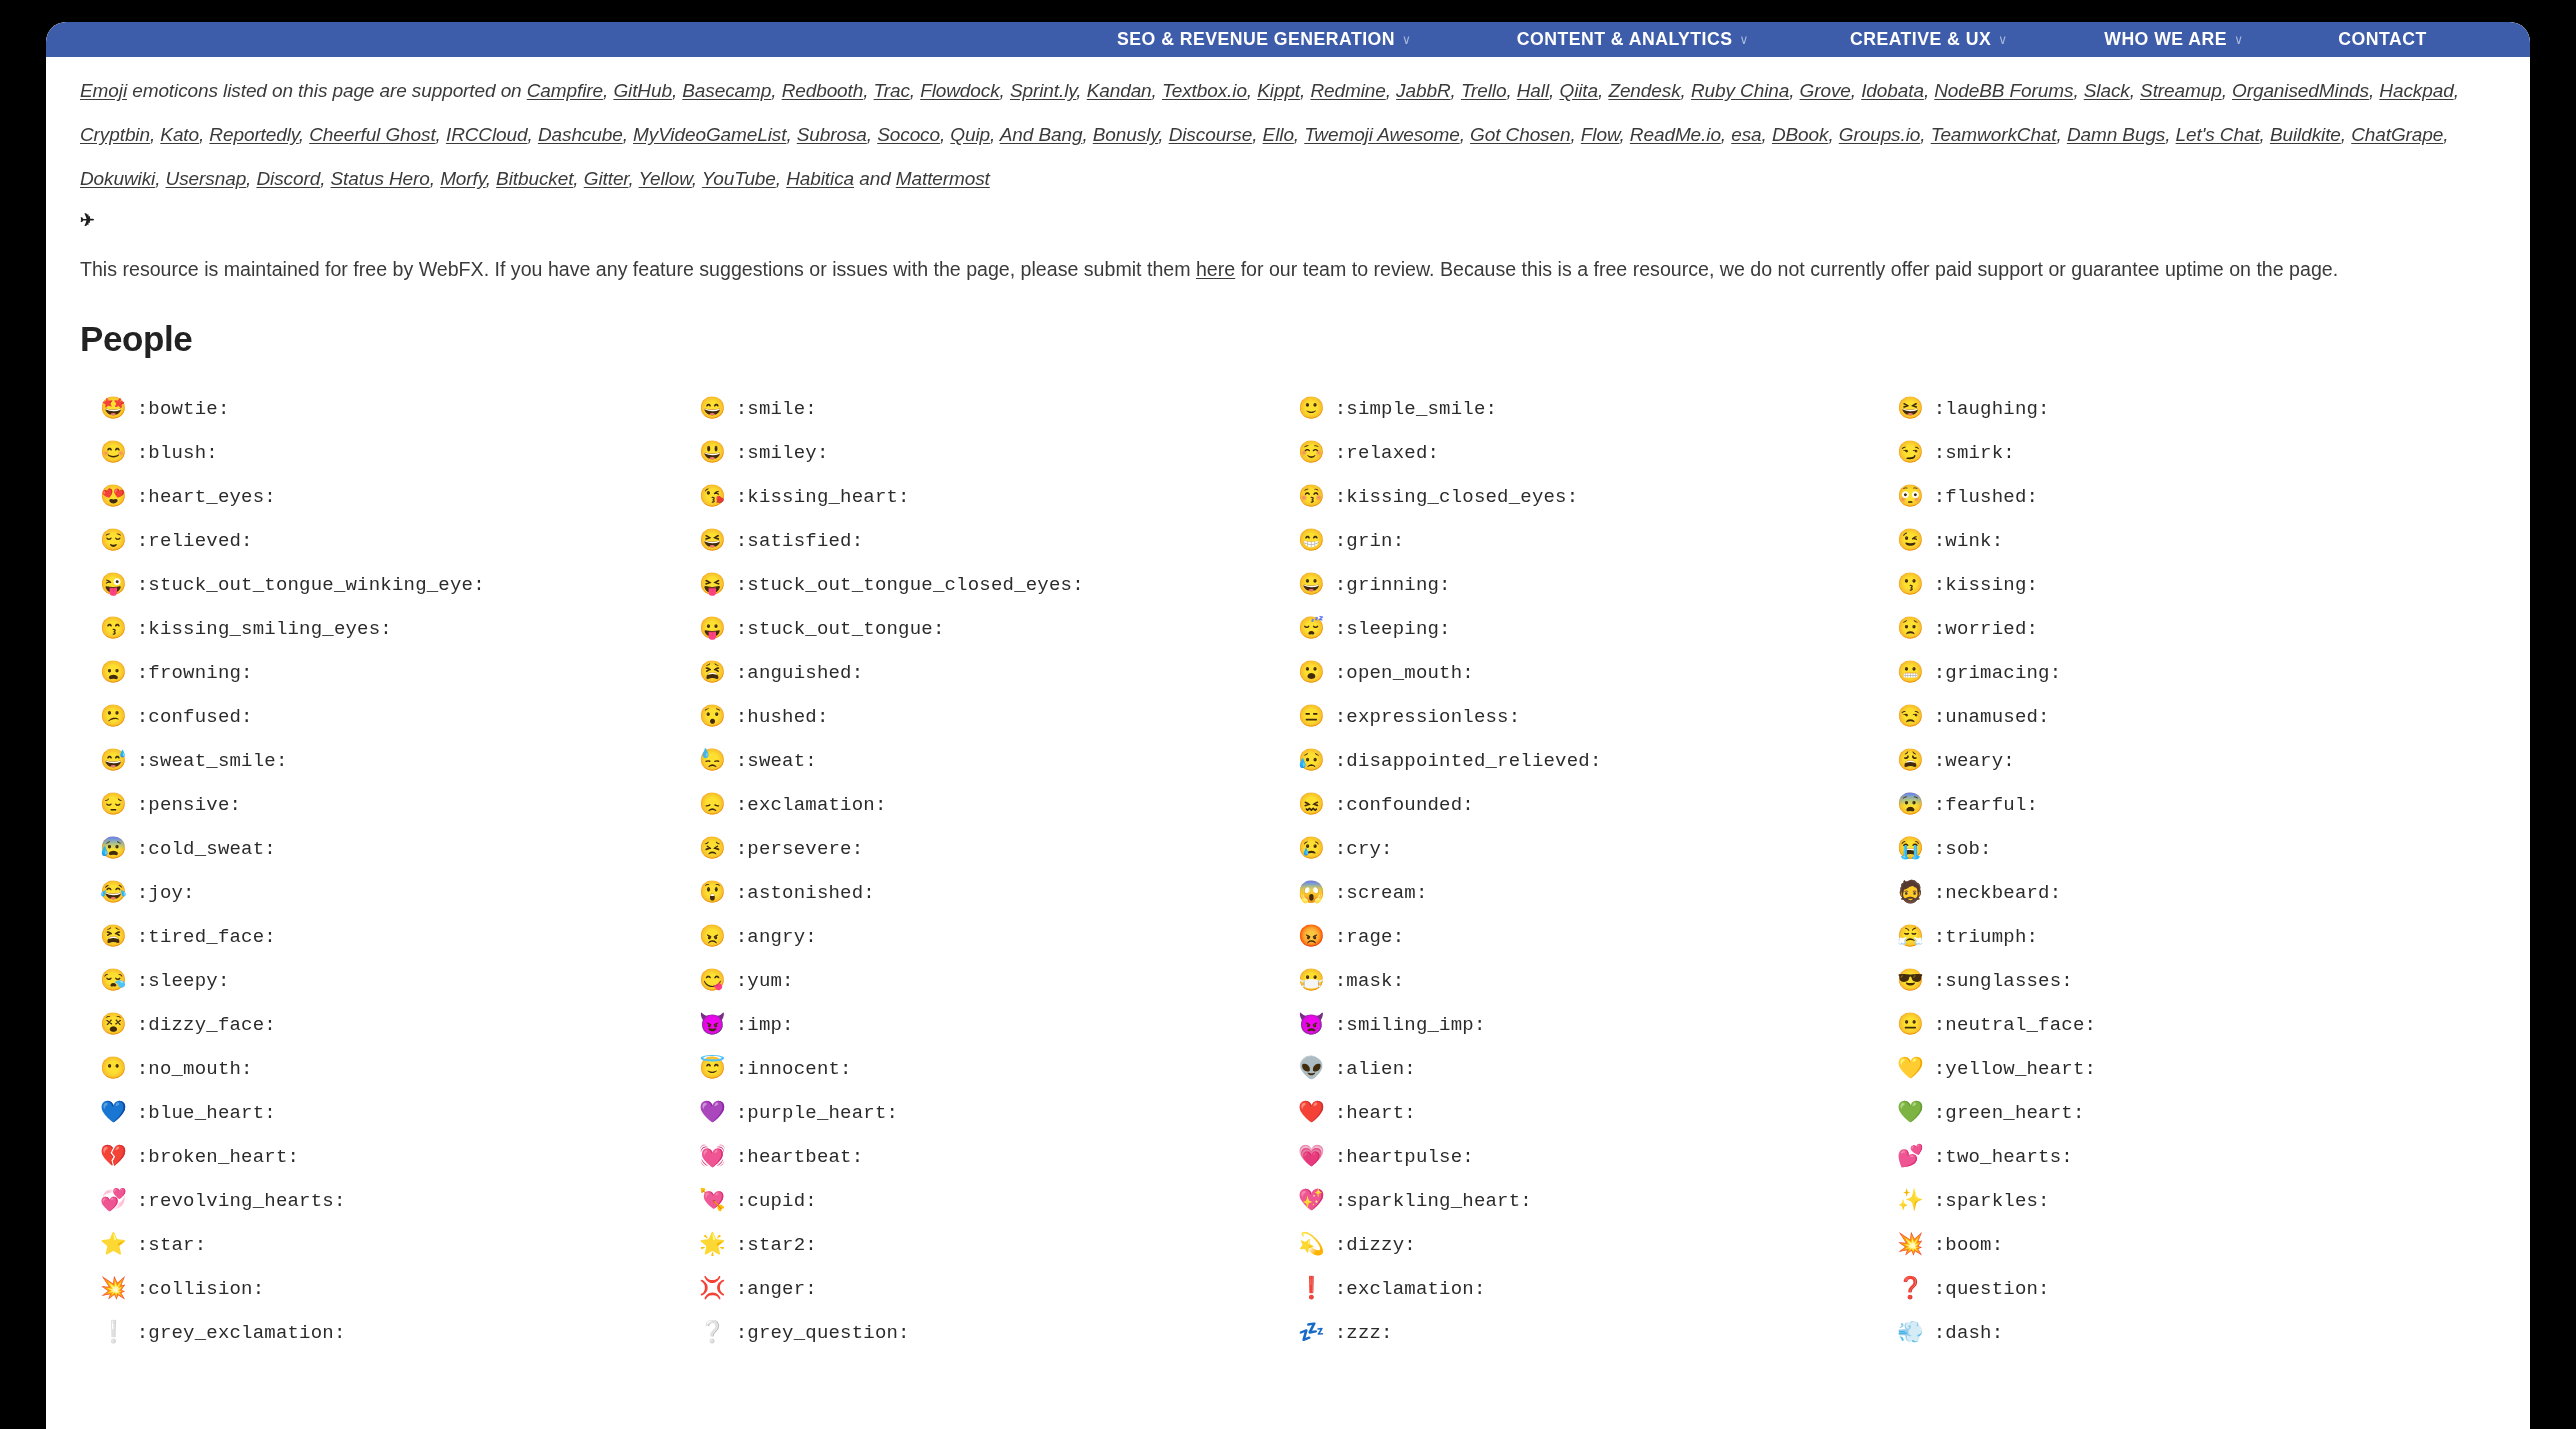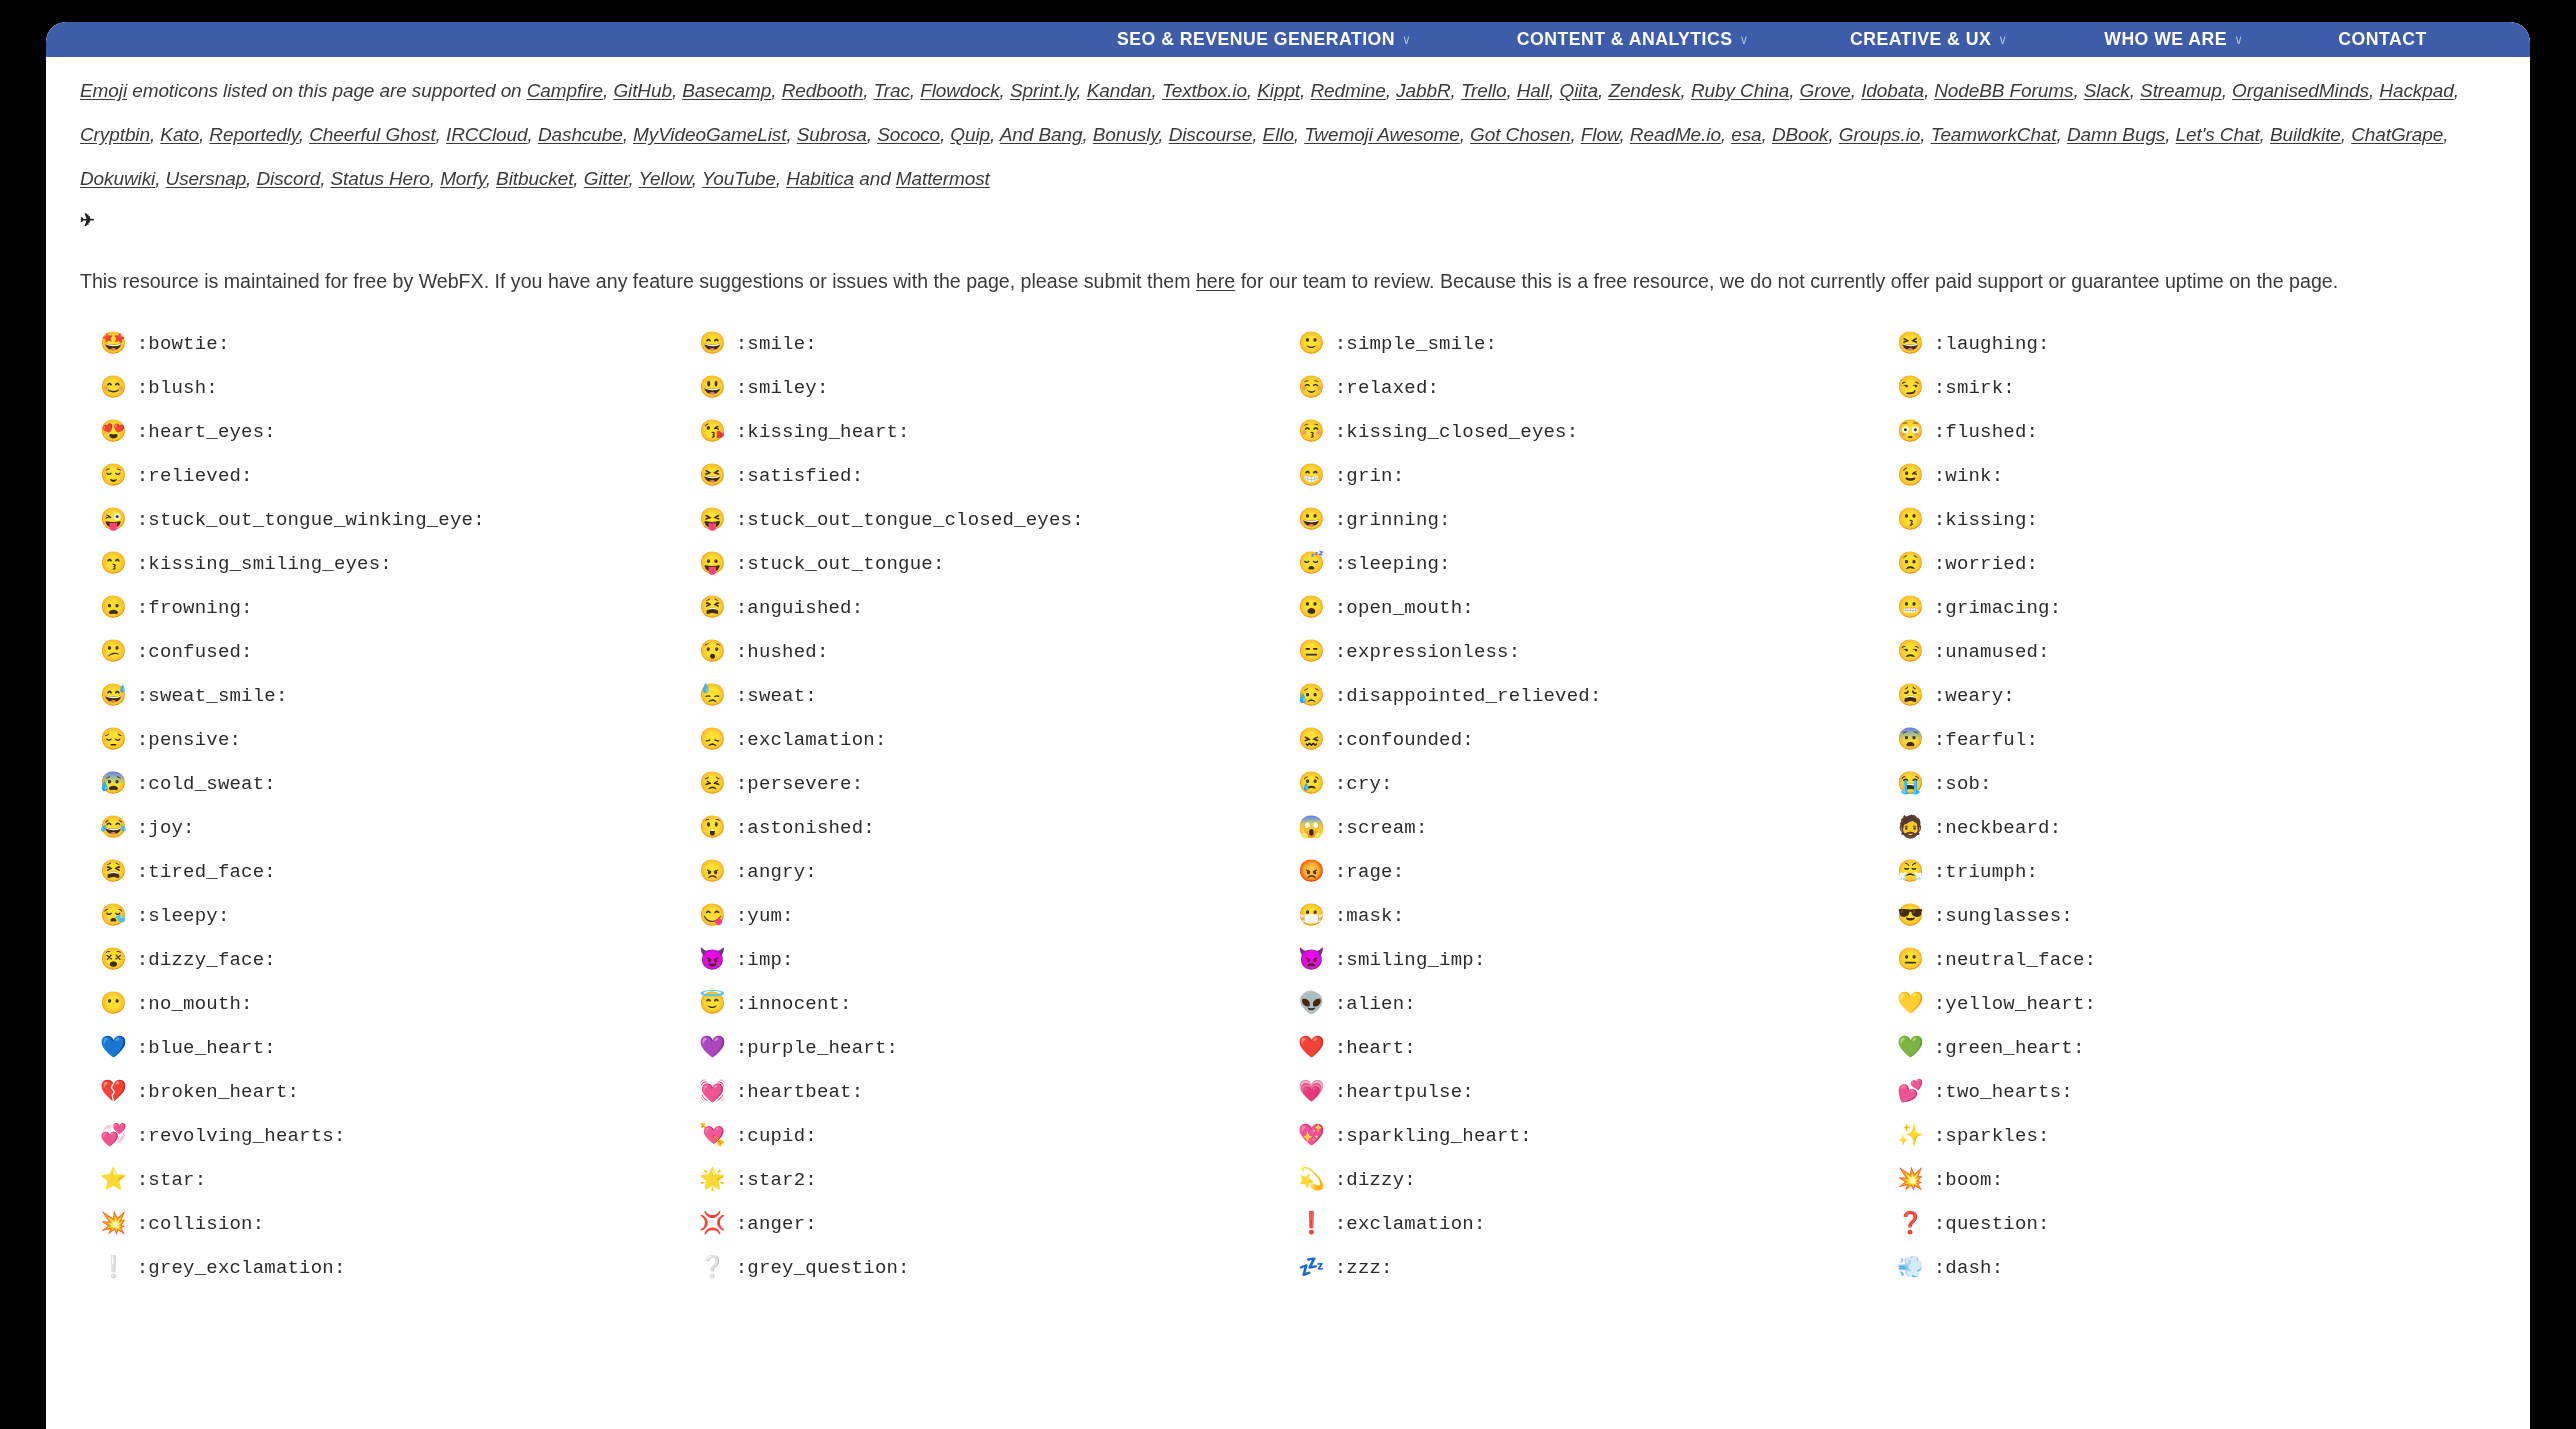--- a/index.html
+++ b/index.html
@@ -82,21 +82,21 @@
     color: #1d1d1d;
     font-size: 19.6px;
     font-weight: bold;
     line-height: 26px;
     margin: 11.5px 0 0 0;
     display: flex;
     align-items: baseline;
     gap: 6.1px;
   }
   .plane-icon { font-size: 17.6px; line-height: 1; }
-  p.maintained { margin-top: 38px; }
+  p.maintained { margin-top: 26px; }
 
   h2.section-title {
     color: #222222;
     font-size: 35px;
     font-weight: bold;
     margin: 37px 0 0 0;
     letter-spacing: -0.4px;
   }
   
   #emoji-grid {
@@ -165,20 +165,21 @@
 
 
     <p class="bold-note">
       <span class="plane-icon">✈</span>
     </p>
 
     <p class="para maintained">
       <span>This resource is maintained for free by WebFX. If you have any feature suggestions or issues with the page, please submit them </span><a class="ilink">here</a><span> for our team to review. Because this is a free resource, we do not currently offer paid support or guarantee uptime on the page.</span>
     </p>
 
+    <h2 class="section-title">People</h2>
 
     <div id="emoji-grid">
         <div class="emoji-row">
           <span class="emoji-glyph">🤩</span>
           <span class="emoji-code">:bowtie:</span>
         </div>
         <div class="emoji-row">
           <span class="emoji-glyph">😄</span>
           <span class="emoji-code">:smile:</span>
         </div>

